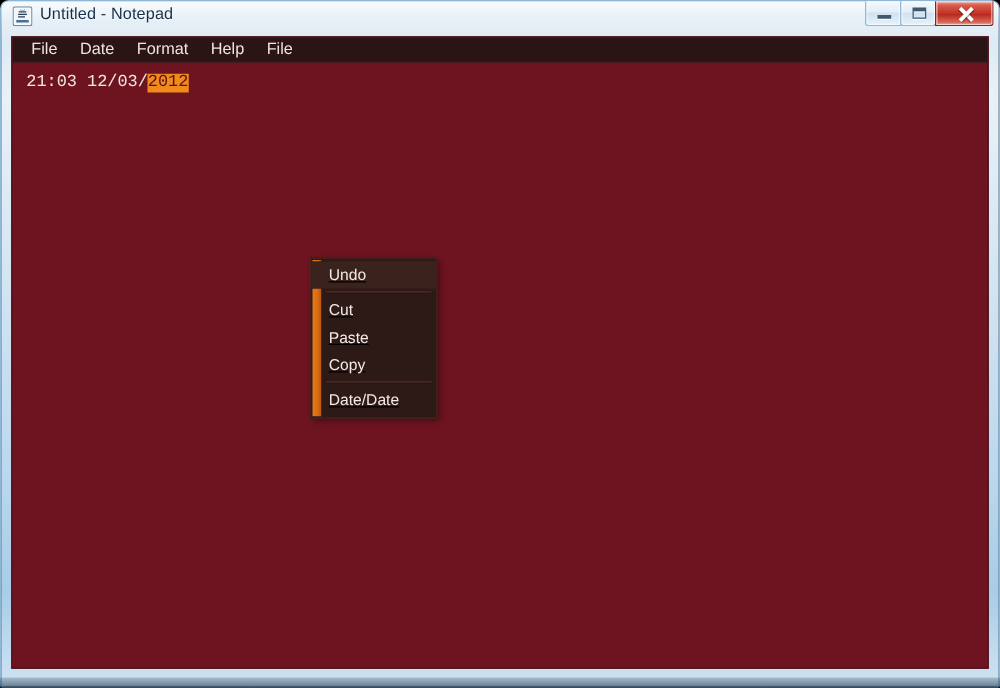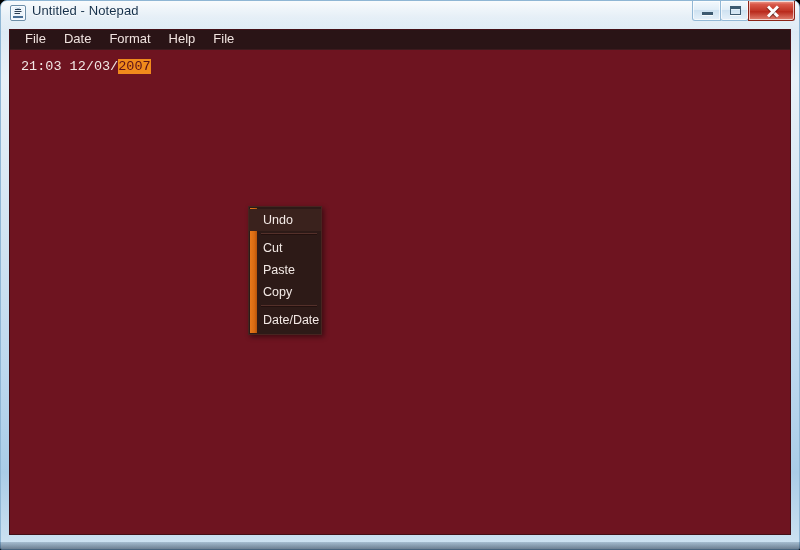--- a/index.html
+++ b/index.html
@@ -203,26 +203,27 @@
   .sel {
     background: #f08a1c;
     color: #5d1219;
   }
 
   
   #context-menu {
     position: absolute;
     left: 238px;
     top: 153px;
-    width: 74px;
+    width: 102px;
     background: #2d1a17;
     border: 1px solid #472420;
     box-sizing: border-box;
     box-shadow: 2px 2px 5px rgba(0,0,0,0.45);
     padding: 2px 0 3px 0;
+    text-decoration: underline;
   }
   #context-gutter {
     position: absolute;
     left: 1px; top: 1px;
     width: 7px;
     bottom: 1px;
     background: linear-gradient(to right, #e8781a 0%, #d96b12 60%, #b6540c 100%);
   }
   .ctx-item {
     position: relative;
@@ -297,21 +298,21 @@
 
     <div id="menubar">
       <span class="menubar-item">File</span>
       <span class="menubar-item">Date</span>
       <span class="menubar-item">Format</span>
       <span class="menubar-item">Help</span>
       <span class="menubar-item">File</span>
     </div>
 
     <div id="textarea-surface">
-      <div id="text-line"><span>21:03 12/03/</span><span class="sel">2007</span></div>
+      <div id="text-line"><span>21:03 12/03/</span><span class="sel">2012</span></div>
 
       <div id="context-menu">
         <div id="context-gutter"></div>
 
         <div class="ctx-item first">Undo</div>
         <div class="ctx-sep"></div>
 
         <div class="ctx-item">Cut</div>
         <div class="ctx-item">Paste</div>
         <div class="ctx-item">Copy</div>

